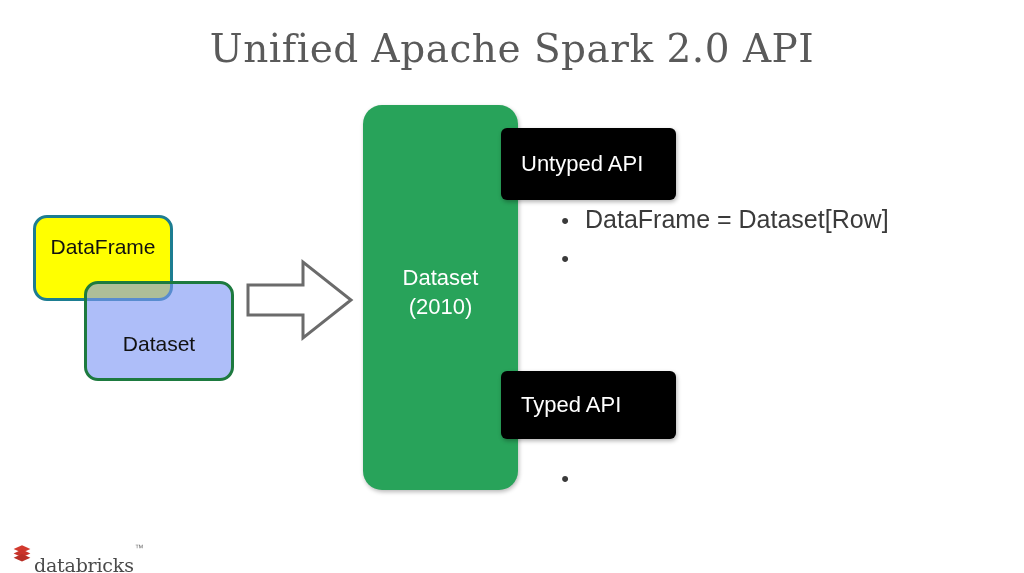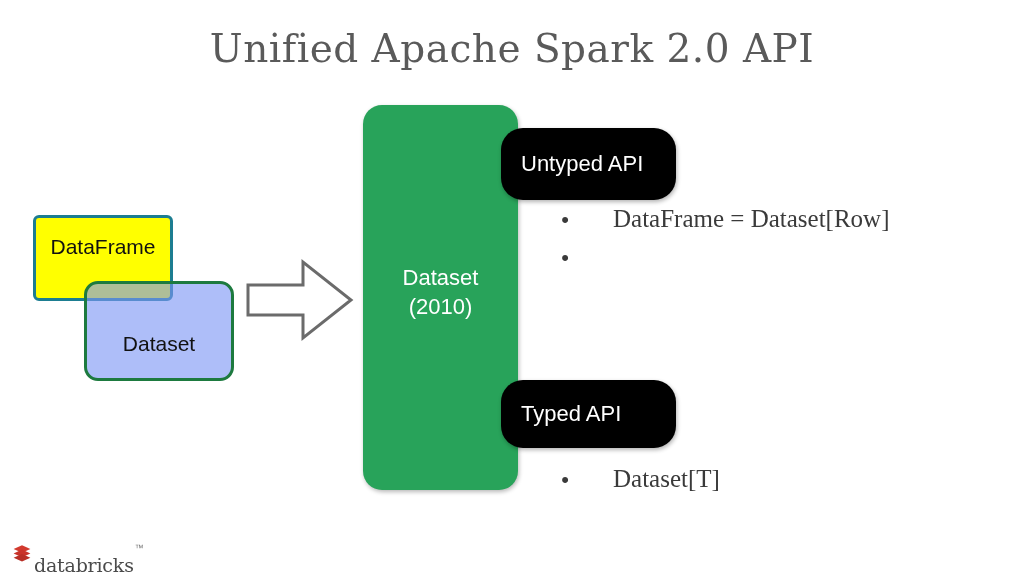--- a/index.html
+++ b/index.html
@@ -40,21 +40,21 @@
     height: 170px;
   }
   .box-dataframe {
     position: absolute;
     left: 0px;
     top: 0px;
     width: 140px;
     height: 86px;
     background: #ffff00;
     border: 3px solid #1d7d91;
-    border-radius: 6px;
+    border-radius: 14px;
     box-sizing: border-box;
     z-index: 1;
   }
   .box-dataframe .lbl {
     position: absolute;
     left: 0; right: 0;
     top: 17px;
     text-align: center;
     font-size: 21px;
     color: #111111;
@@ -108,61 +108,60 @@
     text-align: center;
     font-size: 22px;
     line-height: 29px;
     color: #ffffff;
   }
 
   
   .chip {
     position: absolute;
     background: #000000;
-    border-radius: 22px;
+    border-radius: 6px;
     z-index: 4;
     box-shadow: 1px 2px 4px rgba(0,0,0,0.3);
   }
   .chip .lbl {
     position: absolute;
     left: 20px;
     top: 50%;
     transform: translateY(-50%);
     color: #ffffff;
     font-size: 22px;
     white-space: nowrap;
   }
   .chip-untyped { left: 501px; top: 128px; width: 175px; height: 72px; }
-  .chip-typed   { left: 501px; top: 380px; width: 175px; height: 68px; }
+  .chip-typed   { left: 501px; top: 371px; width: 175px; height: 68px; }
 
   
   .bullets {
     position: absolute;
     z-index: 5;
   }
   .bullet-row {
     display: flex;
     align-items: baseline;
     margin-bottom: 4px;
   }
   .bullet-dot {
     width: 40px;
     flex: 0 0 40px;
     color: #3a3a3a;
     font-size: 22px;
     line-height: 34px;
     text-align: center;
   }
   .bullet-text {
-    font-family: Liberation Serif, serif;
+    font-family: Liberation Sans, sans-serif;
     font-size: 25px;
     line-height: 34px;
     color: #3a3a3a;
     white-space: pre;
-    margin-left: 28px;
   }
   .bullets-untyped { left: 545px; top: 202px; }
   .bullets-typed   { left: 545px; top: 462px; }
 
   
   .logo {
     position: absolute;
     left: 12px;
     top: 542px;
     display: flex;
@@ -236,21 +235,20 @@
   </div>
 </div>
 
 <div class="chip chip-typed">
   <div class="lbl">Typed API</div>
 </div>
 
 <div class="bullets bullets-typed">
   <div class="bullet-row">
     <span class="bullet-dot">•</span>
-    <span class="bullet-text">Dataset[T]</span>
   </div>
 </div>
 
 <div class="logo">
   <span class="logo-mark">
     <svg width="20" height="20" viewBox="0 0 20 20" xmlns="http://www.w3.org/2000/svg">
       <polygon points="10,2.2 18.4,6.0 10,9.8 1.6,6.0" fill="#d23a2e"></polygon>
       <polygon points="10,6.6 18.4,10.4 10,14.2 1.6,10.4" fill="#c9332a"></polygon>
       <polygon points="10,11.0 18.4,14.8 10,18.6 1.6,14.8" fill="#b82f26"></polygon>
     </svg>

